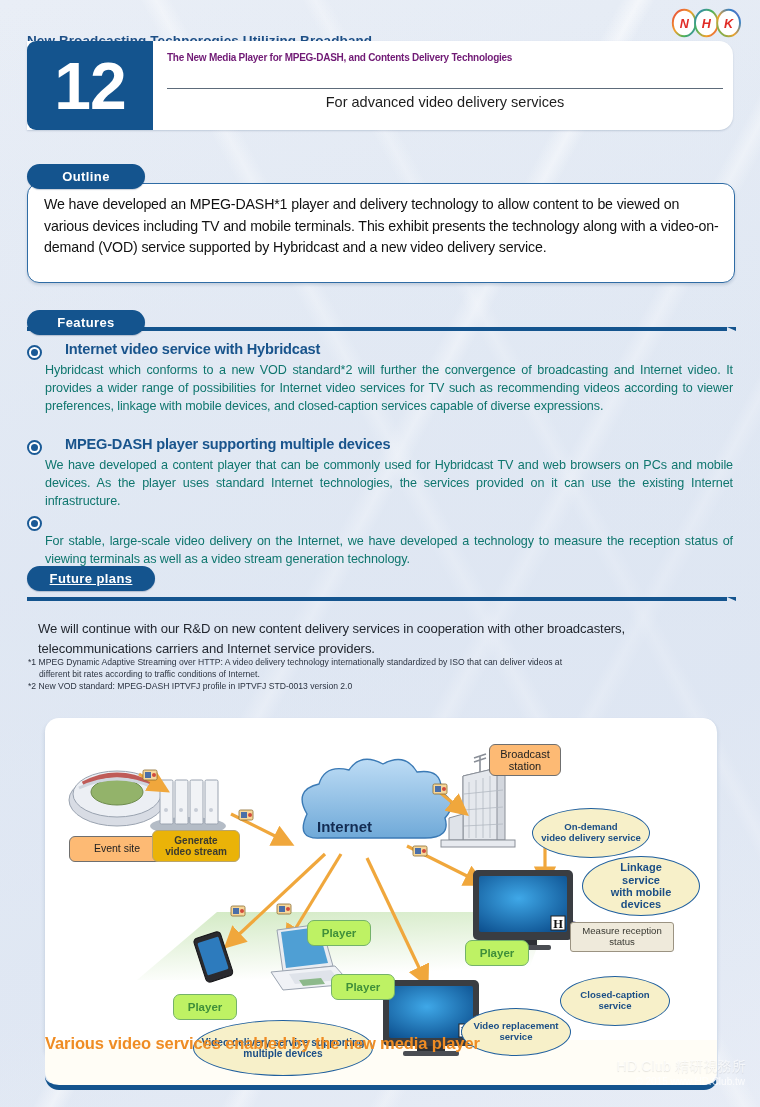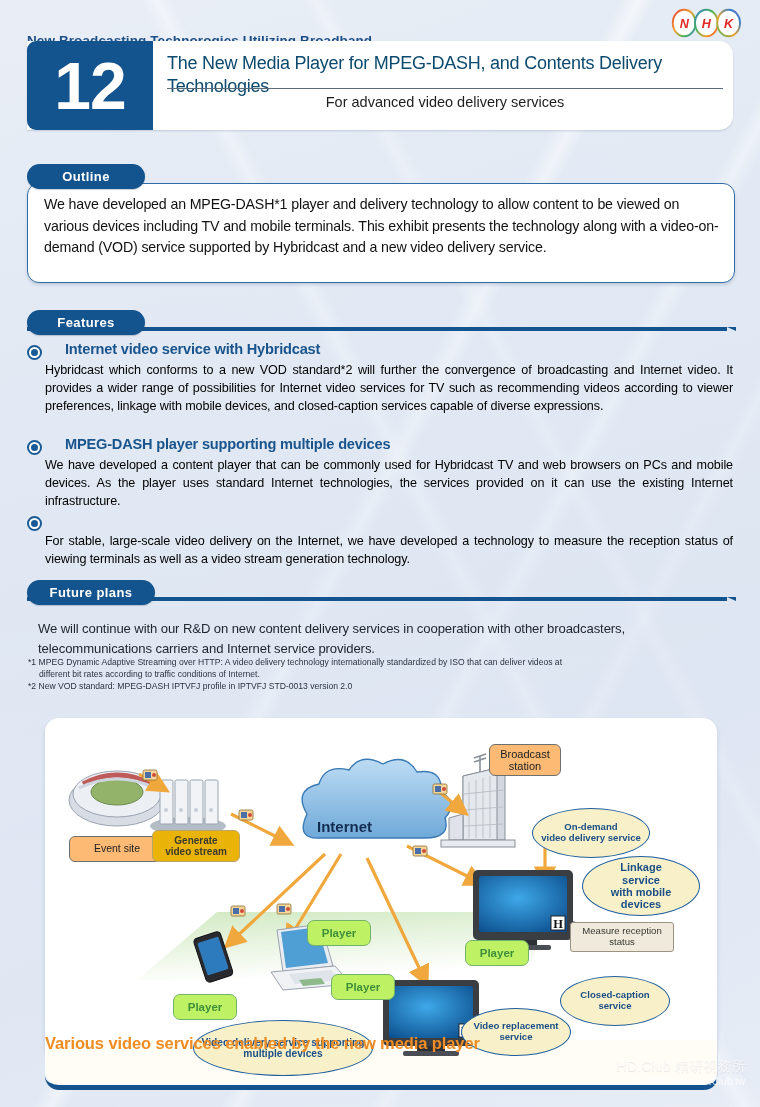--- a/index.html
+++ b/index.html
@@ -31,21 +31,21 @@
   
   .titlewrap{position:absolute;left:27px;top:41px;width:706px;height:96px;}
   .title-white{position:absolute;left:0;top:0;width:706px;height:89px;
     background:#ffffff;border-radius:0 14px 14px 0;box-shadow:0 1px 2px rgba(40,70,110,.20);}
   .numbox{position:absolute;left:0;top:0;width:126px;height:89px;background:#14548e;
     border-radius:9px 0 0 9px;}
   .numbox span{position:absolute;left:0;right:0;top:50%;transform:translateY(-50%);
     text-align:center;color:#fff;font-size:66px;font-weight:bold;line-height:1;
     font-family:"Liberation Sans",sans-serif;letter-spacing:-1px;}
   .title-main{position:absolute;left:140px;top:11px;width:556px;
-    font-size:18px;font-weight:normal;color:#0c4a6e;letter-spacing:-.25px;line-height:1.25;}
+    font-size:10px;font-weight:bold;color:#701a75;letter-spacing:-.25px;line-height:1.25;}
   .title-rule{position:absolute;left:140px;top:47px;width:556px;height:1px;background:#5d6b7a;}
   .title-sub{position:absolute;left:140px;top:53px;width:556px;text-align:center;
     font-size:14.5px;color:#1d1d1d;}
 
   
   .badge{position:absolute;height:25px;border-radius:13px;background:#14548e;
     color:#ffffff;font-size:13px;font-weight:bold;letter-spacing:.4px;
     display:flex;align-items:center;justify-content:center;z-index:4;
     box-shadow:0 1px 1px rgba(30,60,100,.25);}
   .rule{position:absolute;height:4px;background:#14548e;z-index:3;}
@@ -60,21 +60,21 @@
     font-size:14.2px;line-height:1.52;color:#111;letter-spacing:-.15px;}
 
   
   .feat{position:absolute;left:27px;width:706px;}
   .feat-head{display:flex;align-items:flex-start;gap:23px;}
   .bullet{flex:0 0 auto;width:11px;height:11px;border-radius:50%;
     border:2px solid #1a5a96;background:#fff;margin-top:4px;position:relative;}
   .bullet:after{content:"";position:absolute;left:2px;top:2px;width:7px;height:7px;
     border-radius:50%;background:#1a5a96;}
   .feat-title{font-size:14.6px;font-weight:bold;color:#19548c;letter-spacing:-.2px;}
-  .feat-body{margin:1px 0 0 18px;font-size:12.6px;line-height:1.44;color:#000000;
+  .feat-body{margin:1px 0 0 18px;font-size:12.6px;line-height:1.44;color:#0f766e;
     letter-spacing:-.1px;text-align:justify;}
 
   
   .future-text{position:absolute;left:38px;top:619px;width:692px;
     font-size:13.1px;line-height:1.5;color:#22272f;letter-spacing:-.1px;}
   .notes{position:absolute;left:28px;top:656px;width:700px;
     font-size:8.6px;line-height:1.42;color:#2b3340;}
   .notes .n-ind{display:block;padding-left:11px;}
 
   
@@ -183,21 +183,21 @@
     <div class="feat-body">We have developed a content player that can be commonly used for Hybridcast TV and web browsers on PCs and mobile devices. As the player uses standard Internet technologies, the services provided on it can use the existing Internet infrastructure.</div>
   </div>
 
   <div class="feat" style="top:512px;">
     <div class="feat-head">
       <div class="bullet"></div>
     </div>
     <div class="feat-body">For stable, large-scale video delivery on the Internet, we have developed a technology to measure the reception status of viewing terminals as well as a video stream generation technology.</div>
   </div>
 
-  <div class="badge" style="left:27px;top:580px;width:128px;">Future plans</div>
+  <div class="badge" style="left:27px;top:566px;width:128px;text-decoration:underline;">Future plans</div>
   <div class="rule" style="left:27px;top:597px;width:700px;"></div>
   <div class="future-text">We will continue with our R&amp;D on new content delivery services in cooperation with other broadcasters, telecommunications carriers and Internet service providers.</div>
 
   <div class="notes">
     <span>*1 MPEG Dynamic Adaptive Streaming over HTTP: A video delivery technology internationally standardized by ISO that can deliver videos at</span>
     <span class="n-ind">different bit rates according to traffic conditions of Internet.</span>
     <span style="display:block">*2 New VOD standard: MPEG-DASH IPTVFJ profile in IPTVFJ STD-0013 version 2.0</span>
   </div>
 
   <div class="diagram"></div>

